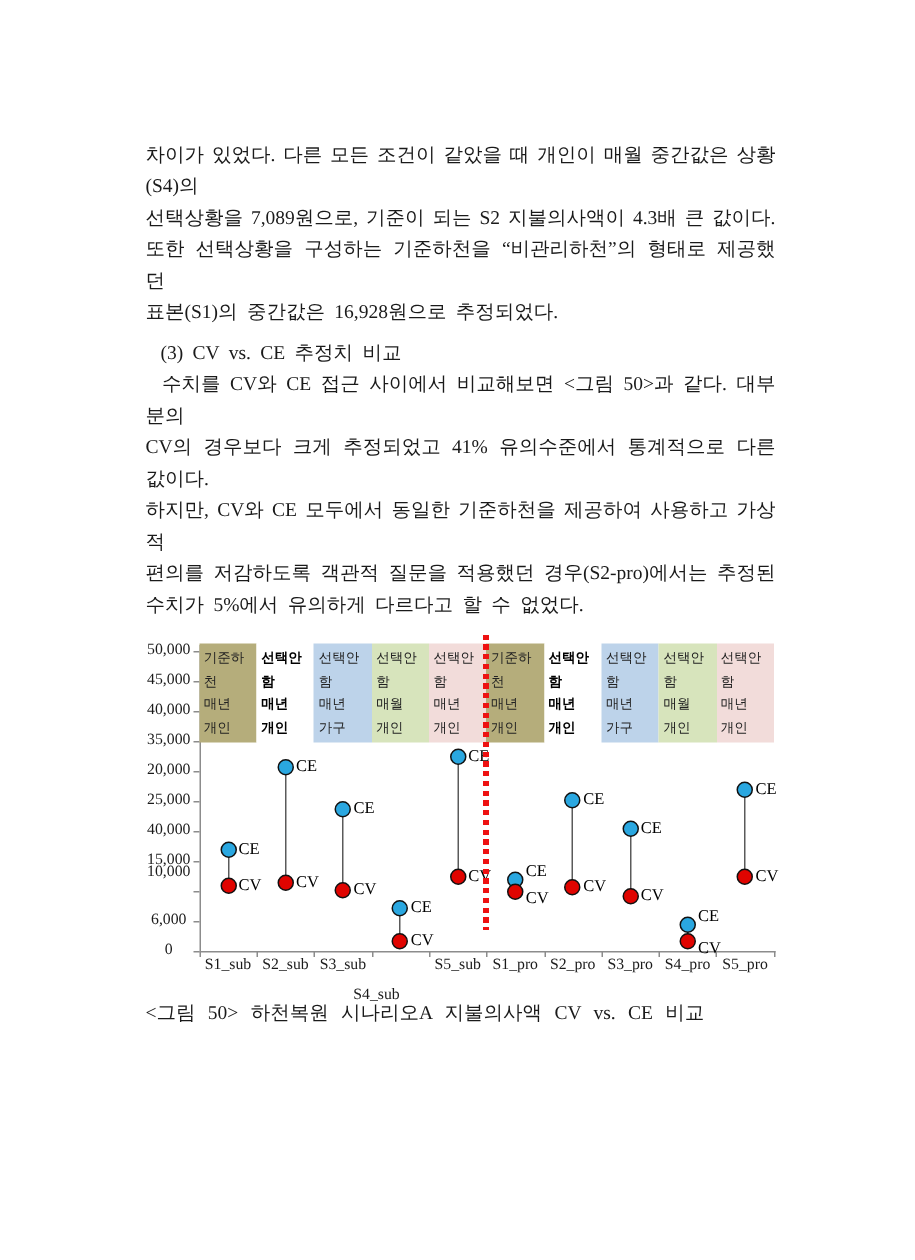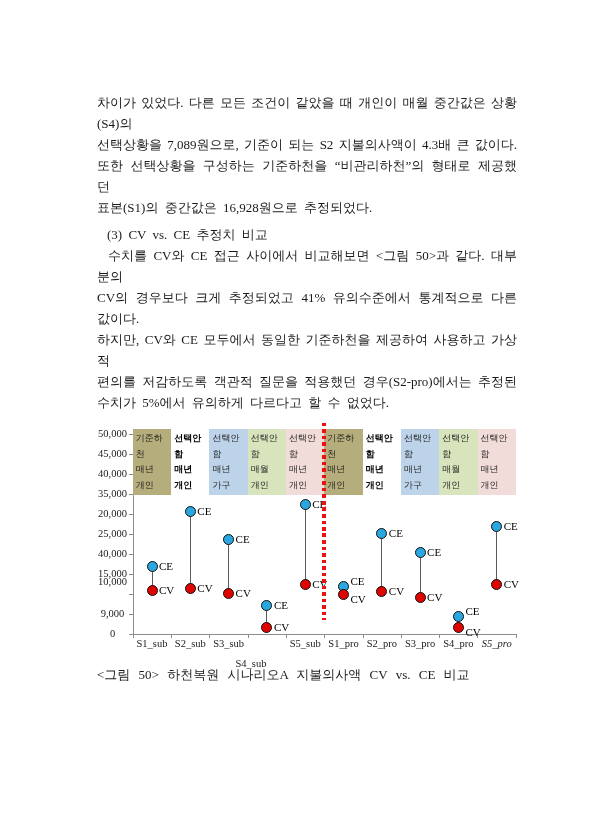--- a/index.html
+++ b/index.html
@@ -53,21 +53,21 @@
       <div class="tline">CV의 경우보다 크게 추정되었고 41% 유의수준에서 통계적으로 다른 값이다.</div>
       <div class="tline">하지만, CV와 CE 모두에서 동일한 기준하천을 제공하여 사용하고 가상적</div>
       <div class="tline">편의를 저감하도록 객관적 질문을 적용했던 경우(S2-pro)에서는 추정된</div>
       <div class="tline last">수치가 5%에서 유의하게 다르다고 할 수 없었다.</div>
     </div>
 
   <div class="chart">
       <div class="axis" style="left: 37px; top: 6px; width: 1px; height: 204px;"></div>
       <div class="ytick-label" style="left: 0px; top: 204px;">0</div>
       <div class="tickmark" style="left: 33px; top: 210px; width: 4px; height: 1px;"></div>
-      <div class="ytick-label" style="left: 0px; top: 184px;">9,000</div>
+      <div class="ytick-label" style="left: 0px; top: 184px;">6,000</div>
       <div class="tickmark" style="left: 33px; top: 190px; width: 4px; height: 1px;"></div>
       <div class="ytick-label" style="left: 0px; top: 152px;">10,000</div>
       <div class="tickmark" style="left: 33px; top: 170px; width: 4px; height: 1px;"></div>
       <div class="ytick-label" style="left: 0px; top: 144px;">15,000</div>
       <div class="tickmark" style="left: 33px; top: 150px; width: 4px; height: 1px;"></div>
       <div class="ytick-label" style="left: 0px; top: 124px;">40,000</div>
       <div class="tickmark" style="left: 33px; top: 130px; width: 4px; height: 1px;"></div>
       <div class="ytick-label" style="left: 0px; top: 104px;">25,000</div>
       <div class="tickmark" style="left: 33px; top: 110px; width: 4px; height: 1px;"></div>
       <div class="ytick-label" style="left: 0px; top: 84px;">20,000</div>
@@ -94,21 +94,21 @@
       <div class="tickmark" style="left: 419.7px; top: 210px; width: 1px; height: 4px;"></div>
       <div class="xtick-label" style="left: 36px; top: 214px;">S1_sub</div>
       <div class="xtick-label" style="left: 74.3px; top: 214px;">S2_sub</div>
       <div class="xtick-label" style="left: 112.6px; top: 214px;">S3_sub</div>
       <div class="xtick-label" style="left: 135px; top: 214px; margin-top: 20px;">S4_sub</div>
       <div class="xtick-label" style="left: 189.2px; top: 214px;">S5_sub</div>
       <div class="xtick-label" style="left: 227.5px; top: 214px;">S1_pro</div>
       <div class="xtick-label" style="left: 265.8px; top: 214px;">S2_pro</div>
       <div class="xtick-label" style="left: 304.1px; top: 214px;">S3_pro</div>
       <div class="xtick-label" style="left: 342.4px; top: 214px;">S4_pro</div>
-      <div class="xtick-label" style="left: 380.7px; top: 214px; font-style: italic;">S5_pro</div>
+      <div class="xtick-label" style="left: 380.7px; top: 214px;">S5_pro</div>
       <div class="hdr" style="left: 36.85px; top: 5px; width: 38.3px; height: 66px; background: rgb(181, 173, 123);">
         <div style="position: static;">기준하천</div>
         <div style="position: static;">매년</div>
         <div style="position: static;">개인</div>
         <div style="position: static;">대전</div>
       </div>
       <div class="hdr bold" style="left: 75.15px; top: 5px; width: 38.3px; height: 66px; background: rgb(255, 255, 255);">
         <div style="position: static;">선택안함</div>
         <div style="position: static;">매년</div>
         <div style="position: static;">개인</div>

